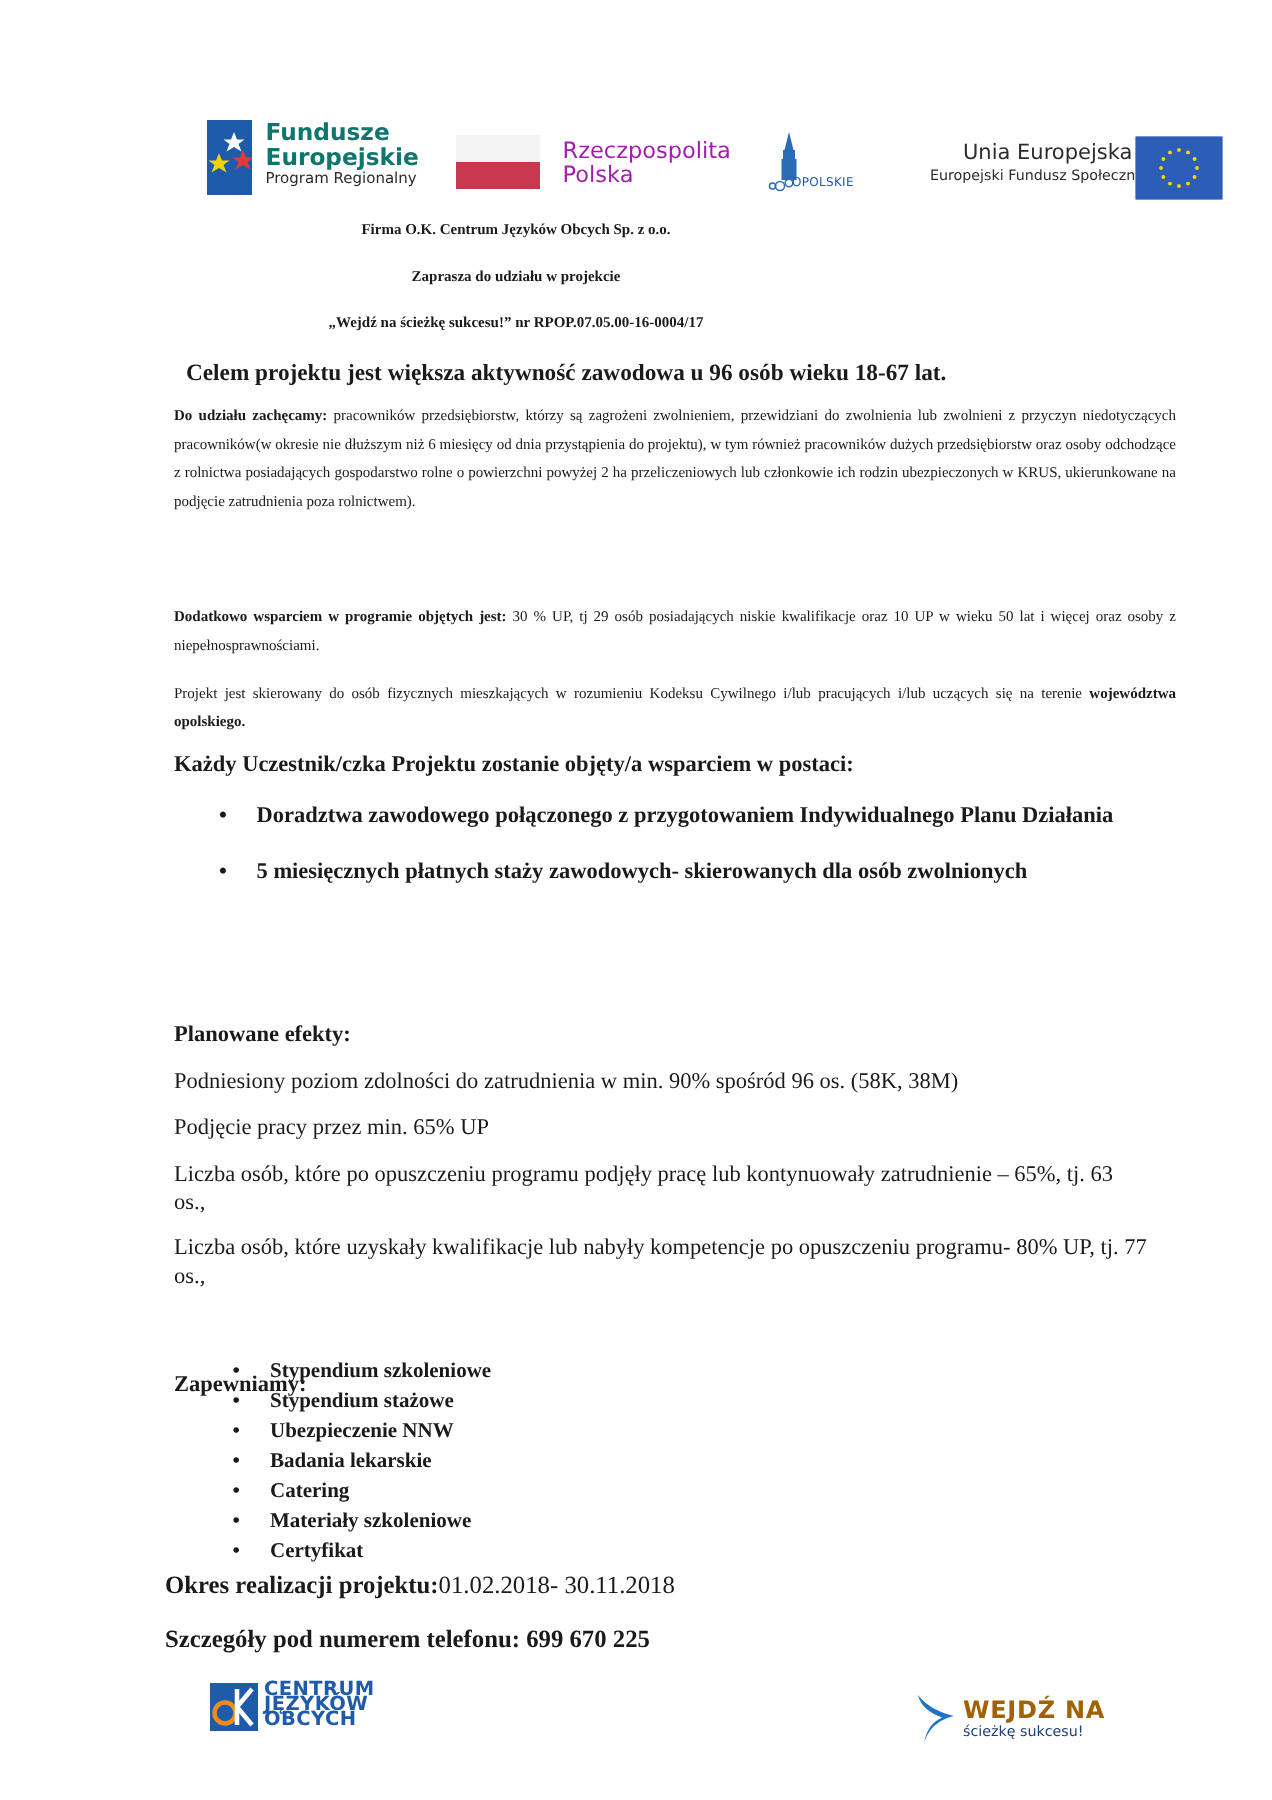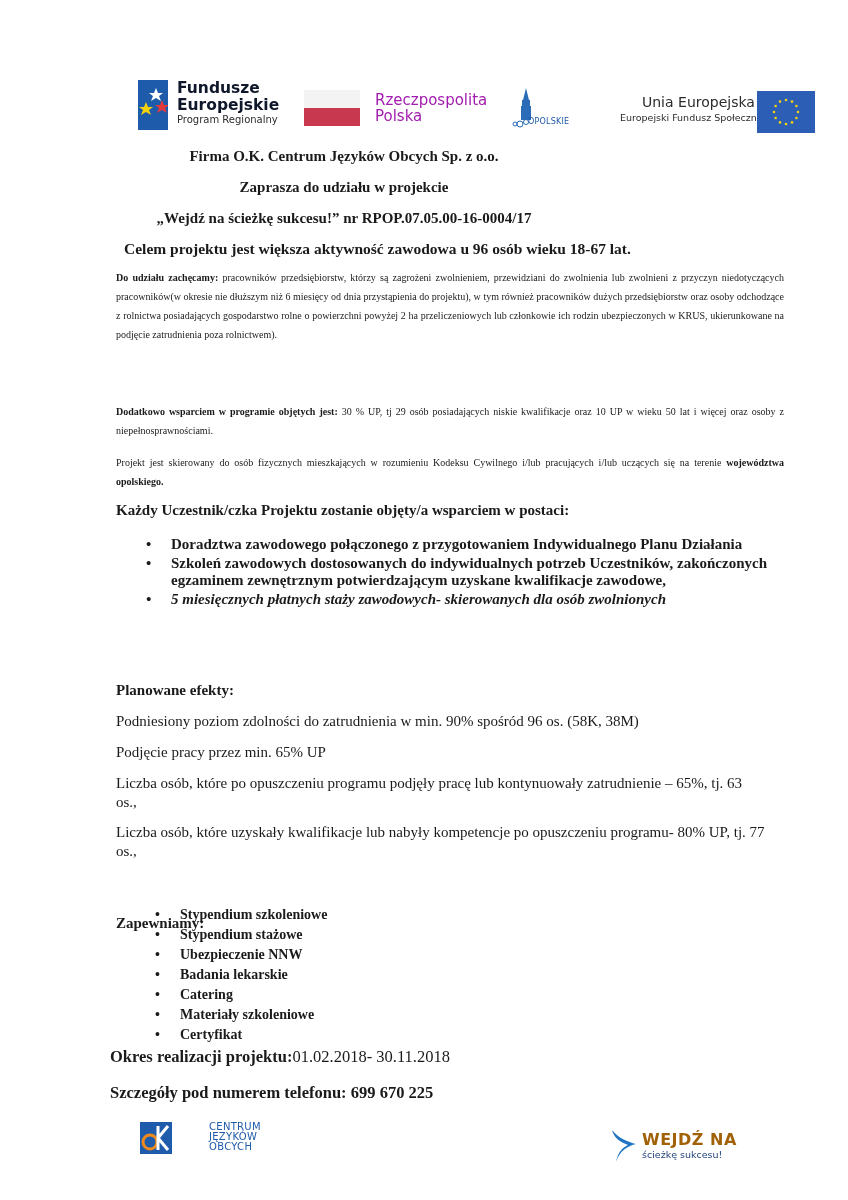--- a/index.html
+++ b/index.html
@@ -2,49 +2,49 @@
 <html><head>
 <meta charset="utf-8">
 <style>
   html, body { margin: 0; padding: 0; background: #ffffff; }
   body { width: 848px; height: 1200px; position: relative; overflow: hidden; color: #1a1a1a; font-family: "Liberation Serif", serif; }
   .abs { position: absolute; }
   .sans { font-family: "DejaVu Sans", sans-serif; }
 
   
   .fe-box { left: 138px; top: 80px; width: 30px; height: 50px; background: #1f5bab; overflow: hidden; }
-  .fe-text1 { left: 177px; top: 80px; font-size: 15.5px; line-height: 17px; font-weight: bold; color: #0f172a; }
+  .fe-text1 { left: 177px; top: 80px; font-size: 15.5px; line-height: 17px; font-weight: bold; color: #0f766e; }
   .fe-text2 { left: 177px; top: 114px; font-size: 10px; color: #2b2b2b; }
   .pl-flag { left: 304px; top: 90px; width: 56px; height: 36px; }
   .pl-white { width: 100%; height: 50%; background: #f3f3f3; }
   .pl-red { width: 100%; height: 50%; background: #c8394f; }
   .rp-text { left: 375px; top: 92px; font-size: 15px; line-height: 16px; color: #a21caf; }
   .op-logo { left: 510px; top: 86px; width: 70px; height: 48px; }
   .op-text { left: 528px; top: 117px; font-size: 8px; font-weight: normal; color: #1f5bab; letter-spacing: 0.2px; }
   .ue-text1 { left: 642px; top: 94px; font-size: 14px; color: #2b2b2b; width: 102px; text-align: right; white-space: nowrap; }
   .ue-text2 { left: 620px; top: 112px; font-size: 9.5px; color: #2b2b2b; width: 126px; text-align: right; white-space: nowrap; }
   .eu-flag { left: 757px; top: 91px; width: 58px; height: 42px; background: #2d5eb5; }
 
   
-  .center-line { left: 0; width: 688px; text-align: center; font-weight: bold; font-size: 15px; }
+  .center-line { left: 0; width: 688px; text-align: center; font-weight: bold; font-size: 10px; }
   .bold { font-weight: bold; }
   .par { left: 116px; width: 668px; font-size: 10px; line-height: 19px; text-align: justify; }
   .heading { left: 116px; font-size: 15px; font-weight: bold; }
   ul.bul { margin: 0; padding: 0; list-style: none; }
   ul.bul li { position: relative; }
   ul.bul li::before { content: "\2022"; position: absolute; left: -25px; top: 0; font-weight: bold; }
   .support-list { left: 171px; width: 596px; font-size: 15px; line-height: 17px; font-weight: bold; }
   .support-list li { text-align: justify; margin-bottom: 2px; }
   .provide-list { left: 180px; font-size: 14px; line-height: 20px; font-weight: bold; }
   .line { left: 116px; width: 670px; font-size: 15px; line-height: 19px; }
   .big-bold { left: 110px; font-size: 16.5px; }
 
   
   .ok-logo { left: 140px; top: 1122px; width: 32px; height: 32px; background: #1f5bab; position: absolute; }
-  .ok-text { left: 176px; top: 1122px; font-size: 10px; line-height: 10px; font-weight: normal; color: #1f5bab; letter-spacing: 0.3px; margin-left: 33px; }
+  .ok-text { left: 176px; top: 1122px; font-size: 13px; line-height: 10px; font-weight: bold; color: #1f5bab; letter-spacing: 0.3px; }
   .wn-text1 { left: 642px; top: 1130px; font-size: 16px; font-weight: bold; color: #a16207; letter-spacing: 0.5px; }
   .wn-text2 { left: 642px; top: 1149px; font-size: 9.5px; color: #1f3f78; }
 </style>
 </head>
 <body>
 
 <div class="abs fe-box">
   <svg width="30" height="50" viewBox="0 0 30 50">
     <rect width="30" height="50" fill="#1f5bab"></rect>
     <polygon points="18,8 20,13 25,13 21,16 23,21 18,18 13,21 15,16 11,13 16,13" fill="#ffffff"></polygon>
@@ -113,22 +113,21 @@
   <span class="bold">Dodatkowo wsparciem w programie objętych jest:</span><span> 30 % UP, tj 29 osób posiadających niskie kwalifikacje oraz 10 UP w wieku 50 lat i więcej oraz osoby z niepełnosprawnościami.</span>
 </div>
 
 <div class="abs par" style="top:453px;">
   <span>Projekt jest skierowany do osób fizycznych mieszkających w rozumieniu Kodeksu Cywilnego i/lub pracujących i/lub uczących się na terenie </span><span class="bold">województwa opolskiego.</span>
 </div>
 
 <div class="abs heading" style="top:502px;text-align:center;">Każdy Uczestnik/czka Projektu zostanie objęty/a wsparciem w postaci:</div>
 <ul class="abs bul support-list" style="top:536px;">
   <li>Doradztwa zawodowego połączonego z przygotowaniem Indywidualnego Planu Działania</li>
-  <li>Szkoleń zawodowych dostosowanych do indywidualnych potrzeb Uczestników, zakończonych egzaminem zewnętrznym potwierdzającym uzyskane kwalifikacje zawodowe,</li>
-  <li style="margin-top:2px;font-style:italic;">5 miesięcznych płatnych staży zawodowych- skierowanych dla osób zwolnionych</li>
+  <li style="margin-top:20px;">5 miesięcznych płatnych staży zawodowych- skierowanych dla osób zwolnionych</li>
 </ul>
 
 <div class="abs heading" style="top:682px;">Planowane efekty:</div>
 <div class="abs line" style="top:712px;">Podniesiony poziom zdolności do zatrudnienia w min. 90% spośród 96 os. (58K, 38M)</div>
 <div class="abs line" style="top:743px;">Podjęcie pracy przez min. 65% UP</div>
 <div class="abs line" style="top:774px; width:650px;">Liczba osób, które po opuszczeniu programu podjęły pracę lub kontynuowały zatrudnienie – 65%, tj. 63 os.,</div>
 <div class="abs line" style="top:823px; width:660px;">Liczba osób, które uzyskały kwalifikacje lub nabyły kompetencje po opuszczeniu programu- 80% UP, tj. 77 os.,</div>
 
 <div class="abs heading" style="top:875px;margin-top:40px;">Zapewniamy:</div>
 <ul class="abs bul provide-list" style="top:905px;">

